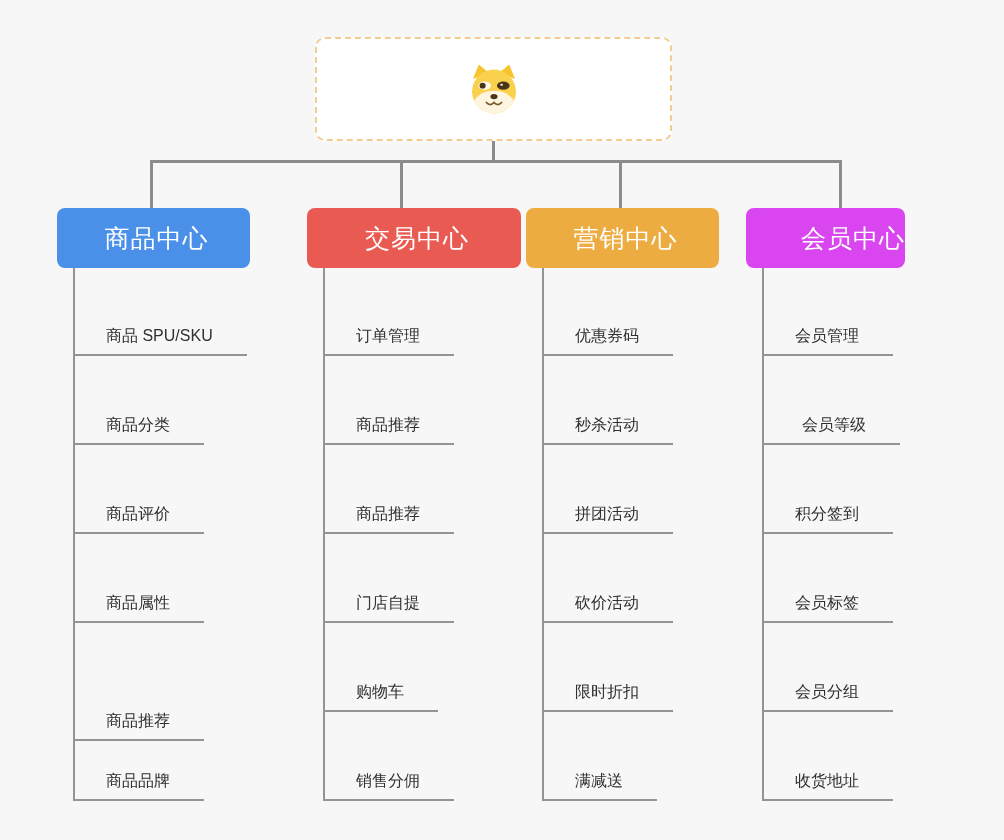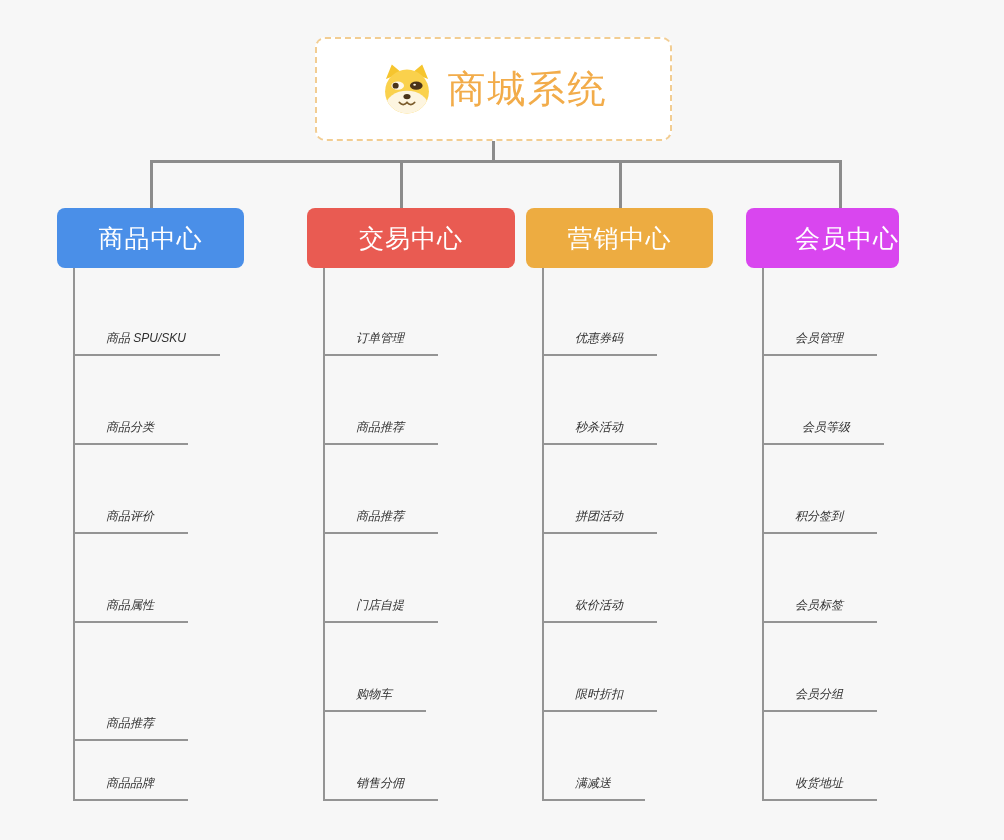--- a/index.html
+++ b/index.html
@@ -60,34 +60,34 @@
     width: 187px;
     height: 60px;
     border-radius: 8px;
     color: #ffffff;
     font-size: 25px;
     letter-spacing: 1px;
     display: flex;
     align-items: center;
     justify-content: center;
     white-space: nowrap;
+    padding-left: 6px;
   }
   
   .leaf {
     position: absolute;
     height: 42px;
     box-sizing: border-box;
     padding: 0 34px 7px 33px;
     border-bottom: 2px solid #949494;
     display: flex;
     align-items: flex-end;
-    font-size: 12px;
+    font-size: 16px;
     color: #303030;
     white-space: nowrap;
-    font-style: italic;
   }
 </style>
 </head>
 <body>
 
 <div id="canvas">
 
   <div id="connectors">
       <div class="line" style="left: 492px; top: 141px; width: 3px; height: 22px; background: rgb(140, 140, 140);"></div>
       <div class="line" style="left: 149.5px; top: 160px; width: 691px; height: 3px; background: rgb(140, 140, 140);"></div>
@@ -108,21 +108,20 @@
       <polygon points="57,20 50,3 38,13" fill="#f6c52e"></polygon>
       <circle cx="32" cy="35" r="26" fill="#fad14c"></circle>
       <ellipse cx="32" cy="52" rx="25" ry="18" fill="#fdf5e0" clip-path="url(#headClip)"></ellipse>
       <ellipse cx="21" cy="28" rx="7.5" ry="5" fill="#fff8ea"></ellipse>
       <ellipse cx="18.5" cy="28" rx="3.6" ry="3.4" fill="#4a3419"></ellipse>
       <ellipse cx="43" cy="28" rx="7.5" ry="5" fill="#4a3419"></ellipse>
       <ellipse cx="41" cy="27" rx="1.6" ry="1.2" fill="#fff8ea"></ellipse>
       <ellipse cx="32" cy="41" rx="4.2" ry="3.2" fill="#4a3419"></ellipse>
       <path d="M23,48 Q27.5,53 32,48 Q36.5,53 41,48" stroke="#7a5b2a" stroke-width="2.2" fill="none" stroke-linecap="round"></path>
     </svg>
-    <span class="root-title">商城系统</span>
   </div>
 
   <div id="branches">
       <div class="branch-header" style="left: 57px; width: 187px; background: rgb(74, 143, 232);">
         <span>商品中心</span>
       </div>
       <div class="branch-line" style="left: 73px; top: 268px; height: 533px;"></div>
       <div class="leaf" style="left: 73px; top: 314px;">
         <span>商品 SPU/SKU</span>
       </div>

